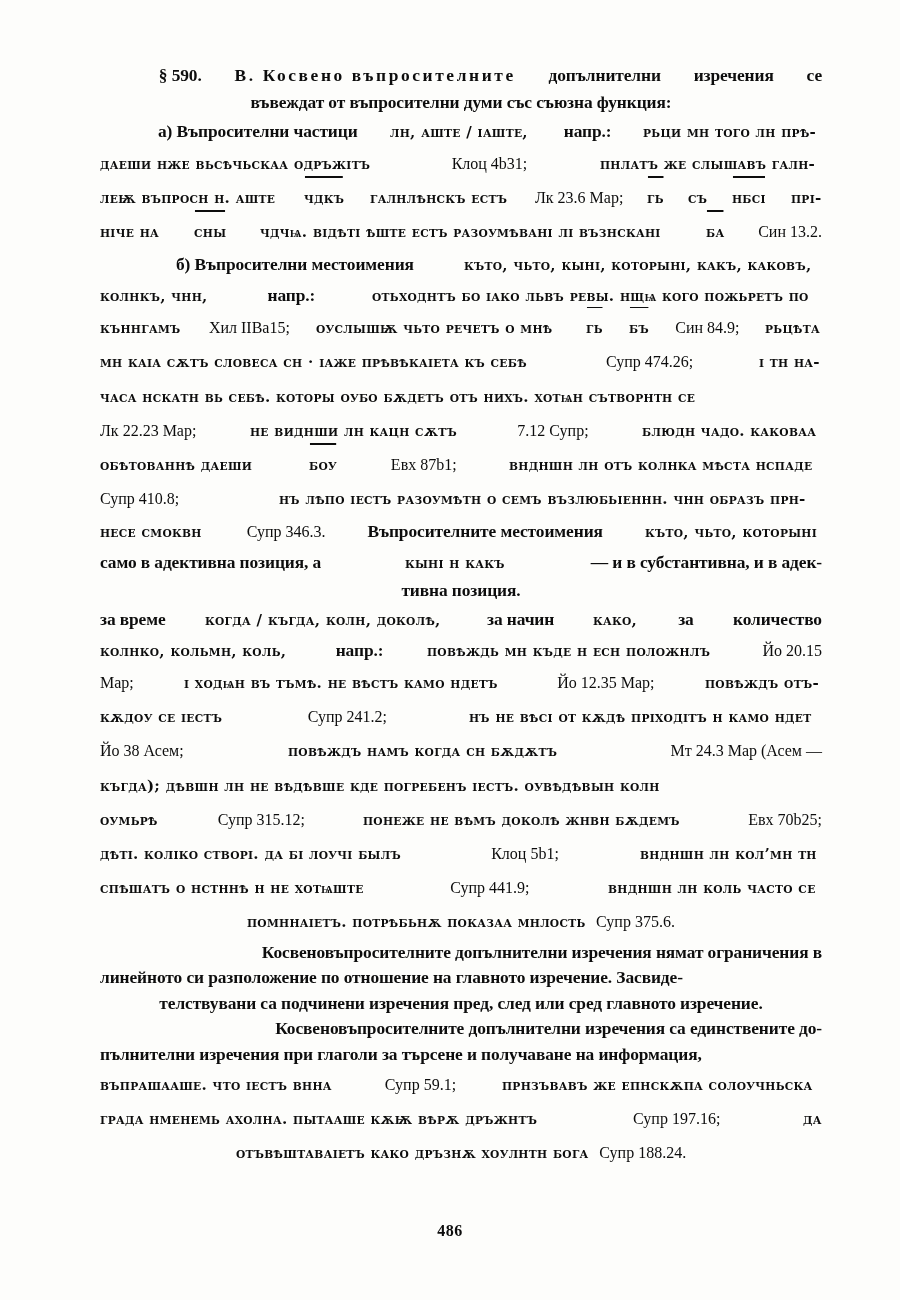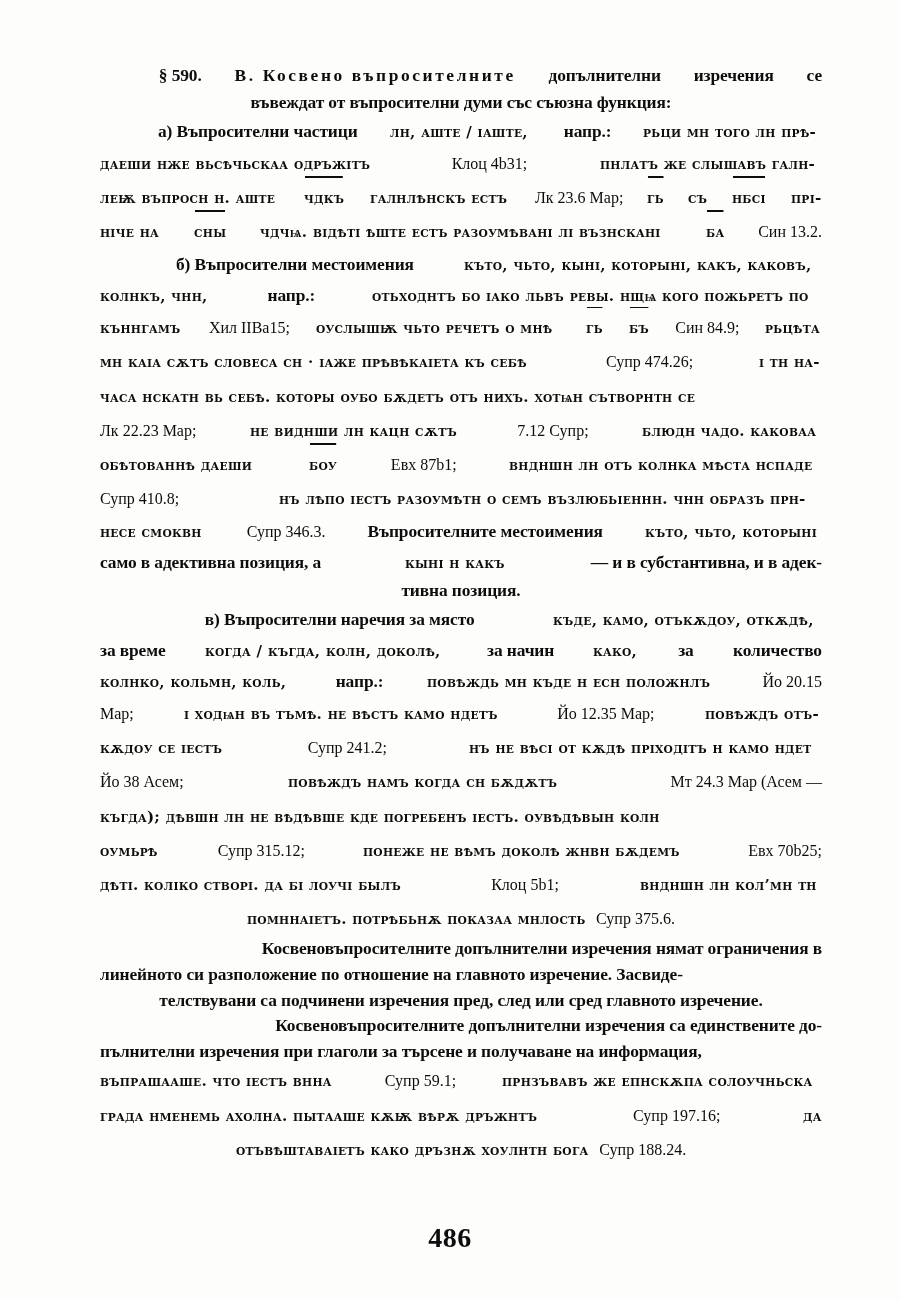--- a/index.html
+++ b/index.html
@@ -85,21 +85,21 @@
   .row-ocs { line-height: 34.2px; }
   .row-mix { line-height: 30px; }
 
   #folio {
     position: absolute;
     left: 0;
     right: 0;
     top: 1222px;
     text-align: center;
     font-family: "Liberation Serif", "DejaVu Serif", serif;
-    font-size: 28px;
+    font-size: 16px;
     font-weight: 700;
     letter-spacing: 0.5px;
   }
 </style>
 </head>
 <body>
 
 <div id="page">
 
   <div id="textblock">
@@ -113,29 +113,29 @@
       <div class="ln row-mix"><span class="w ocs">колнкъ, чнн,</span><span class="gap"></span><span class="w bg">напр.:</span><span class="gap"></span><span class="w ocs">отьходнтъ бо ıако львъ ревы. нщѩ кого пожьретъ по</span></div>
       <div class="ln row-ocs"><span class="w ocs">къннгамъ</span><span class="gap"></span><span class="w sig">Хил IIBa15;</span><span class="gap"></span><span class="w ocs">оуслышѭ чьто речетъ о мнѣ</span><span class="gap"></span><span class="w ocs titlo">гь</span><span class="gap"></span><span class="w ocs titlo">бъ</span><span class="gap"></span><span class="w sig">Син 84.9;</span><span class="gap"></span><span class="w ocs">рьцѣта</span></div>
       <div class="ln row-ocs"><span class="w ocs">мн каıа сѫтъ словеса сн · ıаже прѣвѣкаıета къ себѣ</span><span class="gap"></span><span class="w sig">Супр 474.26;</span><span class="gap"></span><span class="w ocs">ı тн на-</span></div>
       <div class="ln row-ocs"><span class="w ocs">часа нскатн вь себѣ. которы оубо бѫдетъ отъ нихъ. хотѩн сътворнтн се</span></div>
       <div class="ln row-ocs"><span class="w sig">Лк 22.23 Мар;</span><span class="gap"></span><span class="w ocs">не виднши лн кацн сѫтъ</span><span class="gap"></span><span class="w sig">7.12 Супр;</span><span class="gap"></span><span class="w ocs">блюдн чадо. каковаа</span></div>
       <div class="ln row-ocs"><span class="w ocs">обѣтованнѣ даеши</span><span class="gap"></span><span class="w ocs titlo">боу</span><span class="gap"></span><span class="w sig">Евх 87b1;</span><span class="gap"></span><span class="w ocs">вндншн лн отъ колнка мѣста нспаде</span></div>
       <div class="ln row-ocs"><span class="w sig">Супр 410.8;</span><span class="gap"></span><span class="w ocs">нъ лѣпо ıестъ разоумѣтн о семъ възлюбьıеннн. чнн образъ прн-</span></div>
       <div class="ln row-mix"><span class="w ocs">несе смоквн</span><span class="gap"></span><span class="w sig">Супр 346.3.</span><span class="gap"></span><span class="w bg">Въпросителните местоимения</span><span class="gap"></span><span class="w ocs">къто, чьто, которынı</span></div>
       <div class="ln row-mix"><span class="w bg">само в адективна позиция, а</span><span class="gap"></span><span class="w ocs">кынı н какъ</span><span class="gap"></span><span class="w bg">— и в субстантивна, и в адек-</span></div>
       <div class="ln row-bg last"><span class="w bg">тивна позиция.</span></div>
-      <div class="ln row-mix"><span class="w indent"></span><span class="gap"></span><span class="w bg">в) Въпросителни наречия за място</span><span class="gap"></span><span class="w ocs">къде, камо, отъкѫдоу, откѫдѣ,</span></div>
       <div class="ln row-mix"><span class="w bg">за време</span><span class="gap"></span><span class="w ocs">когда / къгда, колн, доколѣ,</span><span class="gap"></span><span class="w bg">за начин</span><span class="gap"></span><span class="w ocs">како,</span><span class="gap"></span><span class="w bg">за</span><span class="gap"></span><span class="w bg">количество</span></div>
       <div class="ln row-mix"><span class="w ocs">колнко, кольмн, коль,</span><span class="gap"></span><span class="w bg">напр.:</span><span class="gap"></span><span class="w ocs">повѣждь мн къде н есн положнлъ</span><span class="gap"></span><span class="w sig">Йо 20.15</span></div>
       <div class="ln row-ocs"><span class="w sig">Мар;</span><span class="gap"></span><span class="w ocs">ı ходѩн въ тъмѣ. не вѣстъ камо ндетъ</span><span class="gap"></span><span class="w sig">Йо 12.35 Мар;</span><span class="gap"></span><span class="w ocs">повѣждъ отъ-</span></div>
       <div class="ln row-ocs"><span class="w ocs">кѫдоу се ıестъ</span><span class="gap"></span><span class="w sig">Супр 241.2;</span><span class="gap"></span><span class="w ocs">нъ не вѣсı от кѫдѣ прıходıтъ н камо ндет</span></div>
       <div class="ln row-ocs"><span class="w sig">Йо 38 Асем;</span><span class="gap"></span><span class="w ocs">повѣждъ намъ когда сн бѫдѫтъ</span><span class="gap"></span><span class="w sig">Мт 24.3 Мар (Асем —</span></div>
       <div class="ln row-ocs"><span class="w ocs">къгда); дѣвшн лн не вѣдѣвше кде погребенъ ıестъ. оувѣдѣвын колн</span></div>
       <div class="ln row-ocs"><span class="w ocs">оумьрѣ</span><span class="gap"></span><span class="w sig">Супр 315.12;</span><span class="gap"></span><span class="w ocs">понеже не вѣмъ доколѣ жнвн бѫдемъ</span><span class="gap"></span><span class="w sig">Евх 70b25;</span></div>
       <div class="ln row-ocs"><span class="w ocs">дѣтı. колıко створı. да бı лоучı былъ</span><span class="gap"></span><span class="w sig">Клоц 5b1;</span><span class="gap"></span><span class="w ocs">вндншн лн кол’мн тн</span></div>
+      <div class="ln row-ocs"><span class="w ocs">спѣшатъ о нстннѣ н не хотѩште</span><span class="gap"></span><span class="w sig">Супр 441.9;</span><span class="gap"></span><span class="w ocs">вндншн лн коль часто се</span></div>
       <div class="ln row-ocs last"><span class="w ocs">помннаıетъ. потрѣбьнѫ показаа мнлость</span><span class="gap"></span><span class="w sig">Супр 375.6.</span></div>
       <div class="ln row-bg"><span class="w indent"></span><span class="gap"></span><span class="w bg">Косвеновъпросителните допълнителни изречения нямат ограничения в</span></div>
       <div class="ln row-bg"><span class="w bg">линейното си разположение по отношение на главното изречение. Засвиде-</span></div>
       <div class="ln row-bg last"><span class="w bg">телствувани са подчинени изречения пред, след или сред главното изречение.</span></div>
       <div class="ln row-bg"><span class="w indent"></span><span class="gap"></span><span class="w bg">Косвеновъпросителните допълнителни изречения са единствените до-</span></div>
       <div class="ln row-bg"><span class="w bg">пълнителни изречения при глаголи за търсене и получаване на информация,</span></div>
       <div class="ln row-ocs"><span class="w ocs">въпрашааше. что ıестъ внна</span><span class="gap"></span><span class="w sig">Супр 59.1;</span><span class="gap"></span><span class="w ocs">прнзъвавъ же епнскѫпа солоучньска</span></div>
       <div class="ln row-ocs"><span class="w ocs">града нменемь ахолна. пытааше кѫѭ вѣрѫ дръжнтъ</span><span class="gap"></span><span class="w sig">Супр 197.16;</span><span class="gap"></span><span class="w ocs">да</span></div>
       <div class="ln row-ocs last"><span class="w ocs">отъвѣштаваıетъ како дръзнѫ хоулнтн бога</span><span class="gap"></span><span class="w sig">Супр 188.24.</span></div>
     </div>

